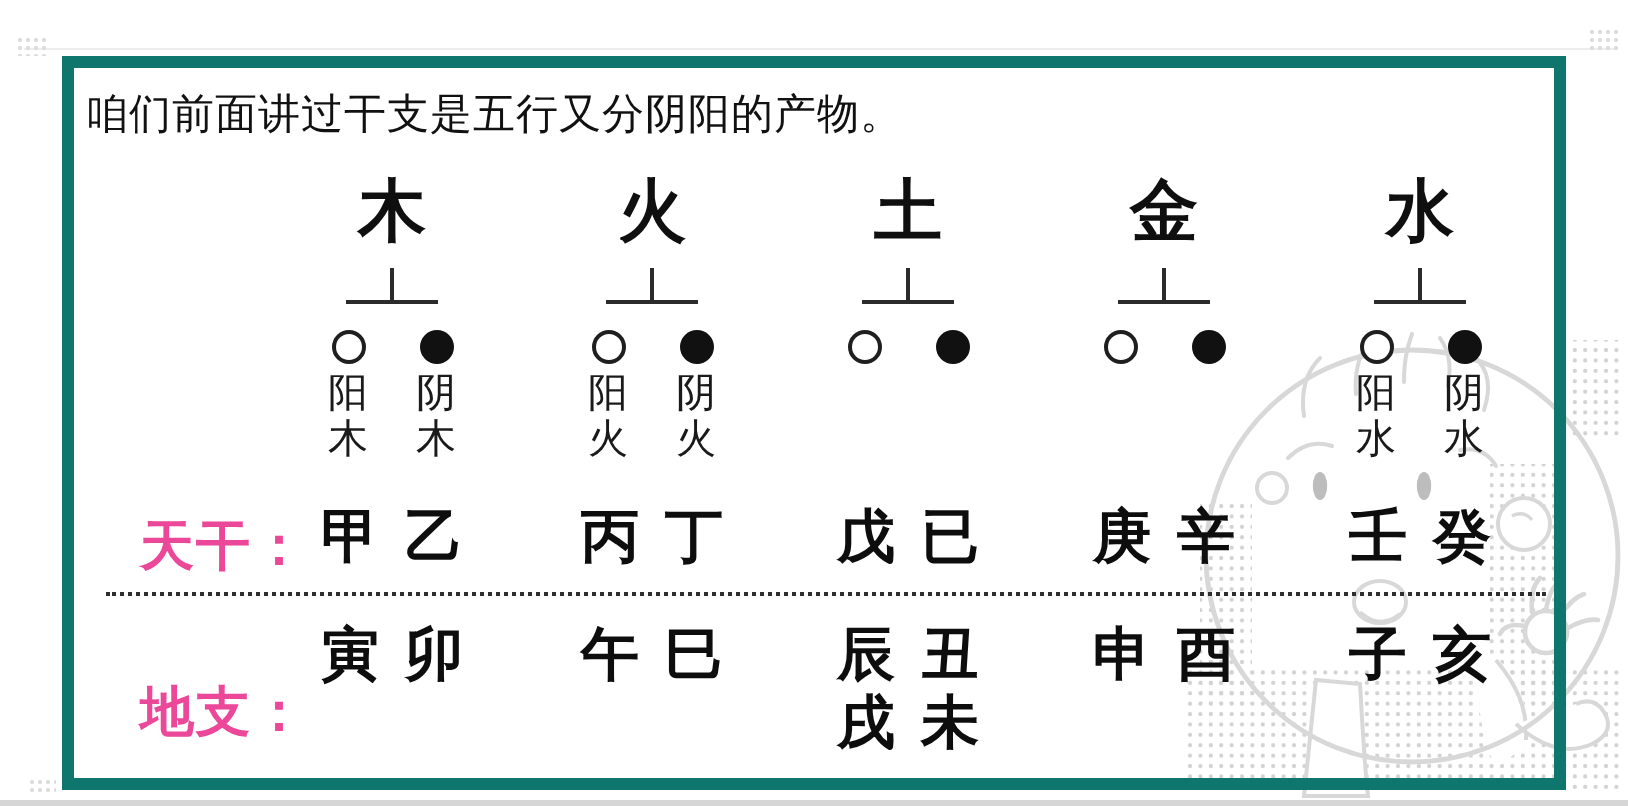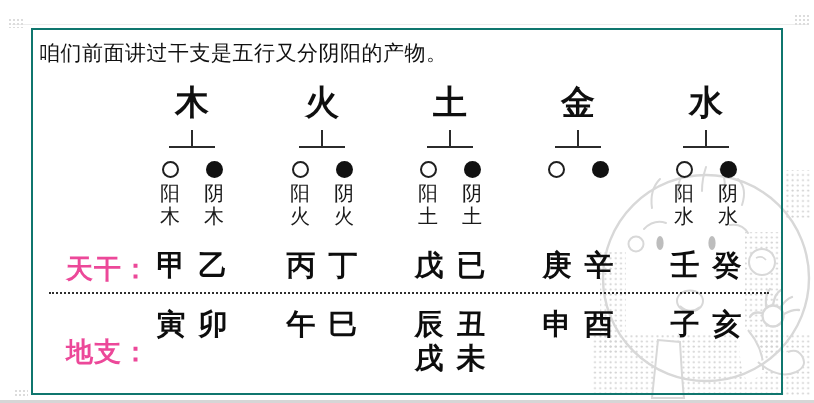--- a/index.html
+++ b/index.html
@@ -9,21 +9,21 @@
   
   .scan-line{position:absolute;background:#ededed;}
   .dot-cluster{position:absolute;background-image:radial-gradient(#dcdcdc 0.9px,transparent 1.15px);
                background-size:4px 4px;}
 
   
   #watermark{position:absolute;left:552px;top:132px;width:262px;height:271px;z-index:1;}
 
   
   #frame{position:absolute;left:31px;top:28px;width:752px;height:367px;
-         border:2px solid #0f766e;box-sizing:border-box;background:transparent;z-index:2;}
+         border:6px solid #0f766e;box-sizing:border-box;background:transparent;z-index:2;}
 
   #intro{position:absolute;left:6px;top:9px;font-size:21px;font-weight:500;
          letter-spacing:0.5px;color:#111;white-space:nowrap;}
 
   .col{position:absolute;top:0;width:120px;height:100%;}
   .elem{position:absolute;top:54px;width:100%;text-align:center;
         font-family:"DejaVu Serif",serif;font-weight:700;font-size:34px;line-height:36px;color:#0f0f0f;}
   .connector{position:absolute;top:100px;left:50%;transform:translateX(-50%);width:46px;height:18px;}
   .connector .v{position:absolute;left:50%;top:0;width:2px;height:16px;margin-left:-1px;background:#2b2b2b;}
   .connector .h{position:absolute;left:0;bottom:0;width:100%;height:2px;background:#2b2b2b;}
@@ -171,24 +171,20 @@
     <div class="col" style="left:357px">
       <div class="elem">土</div>
       <div class="connector">
           <i class="v"></i>
           <i class="h"></i>
         </div>
       <div class="circles">
         <span class="circle yang"></span>
         <span class="circle yin"></span>
       </div>
-      <div class="split-labels">
-        <span class="vlabel">阳土</span>
-        <span class="vlabel">阴土</span>
-      </div>
       <div class="pair stems">
         <span>戊</span>
         <span>已</span>
       </div>
       <div class="pair br1">
         <span>辰</span>
         <span>丑</span>
       </div>
       <div class="pair br2">
         <span>戌</span>

